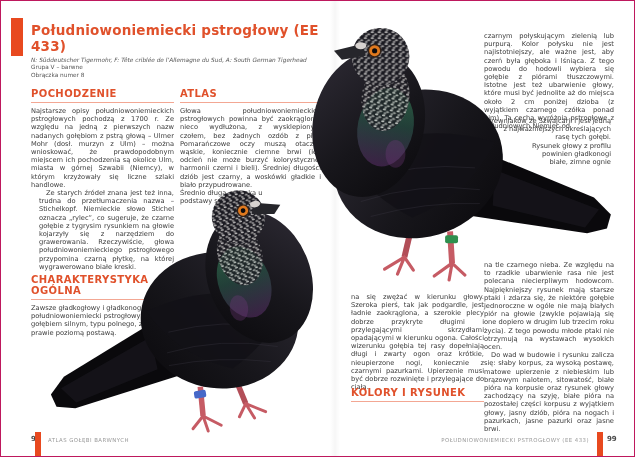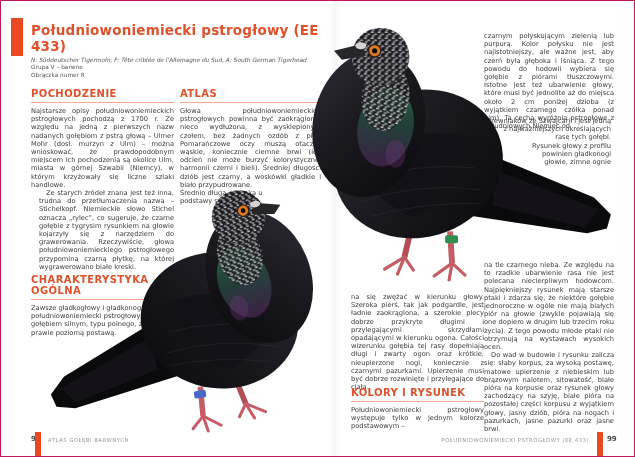--- a/index.html
+++ b/index.html
@@ -79,33 +79,32 @@
     <h2>ATLAS</h2>
     <p>Głowa południowoniemieckich pstrogłowych powinna być zaokrąglona, nieco wydłużona, z wysklepionym czołem, bez żadnych ozdób z piór. Pomarańczowe oczy muszą otaczać wąskie, koniecznie ciemne brwi (ich odcień nie może burzyć kolorystycznej harmonii czerni i bieli). Średniej długości dziób jest czarny, a woskówki gładkie i biało przypudrowane.</p>
     <p class="wrapnarrow">Średnio długa, szeroka u podstawy szyja powin-</p>
   </div>
 
   <div class="sec sec-budowa-cont">
     <p>na się zwężać w kierunku głowy. Szeroka pierś, tak jak podgardle, jest ładnie zaokrąglona, a szerokie plecy dobrze przykryte długimi i przylegającymi skrzydłami opadającymi w kierunku ogona. Całości wizerunku gołębia tej rasy dopełniają długi i zwarty ogon oraz krótkie, nieupierzone nogi, koniecznie z czarnymi pazurkami. Upierzenie musi być dobrze rozwinięte i przylegające do ciała.</p>
   </div>
   <div class="sec sec-kolory">
     <h2>KOLORY I RYSUNEK</h2>
-    <p>Południowoniemiecki pstrogłowy występuje tylko w jednym kolorze podstawowym –</p>
   </div>
 
   <div class="sec col4-p2">
     <p>czarnym połyskującym zielenią lub purpurą. Kolor połysku nie jest najistotniejszy, ale ważne jest, aby czerń była głęboka i lśniąca. Z tego powodu do hodowli wybiera się gołębie z piórami tłuszczowymi. Istotne jest też ubarwienie głowy, które musi być jednolite aż do miejsca około 2 cm poniżej dzioba (z wyjątkiem czarnego czółka ponad nim). Ta cecha wyróżnia pstrogłowe z południowych Niemiec od</p>
   </div>
   <div class="col4-wrap">
     <div>krewniaków ze Szwajcarii i jest jedną</div>
     <div>z najważniejszych określających</div>
     <div>rasę tych gołębi.</div>
     <div>Rysunek głowy z profilu</div>
     <div>powinien gładkonogi</div>
-    <div>głowie, zimne ognie</div>
+    <div>białe, zimne ognie</div>
   </div>
   <div class="sec col4-p34">
     <p>na tle czarnego nieba. Ze względu na to rzadkie ubarwienie rasa nie jest polecana niecierpliwym hodowcom. Najpiękniejszy rysunek mają starsze ptaki i zdarza się, że niektóre gołębie jednoroczne w ogóle nie mają białych piór na głowie (zwykle pojawiają się one dopiero w drugim lub trzecim roku życia). Z tego powodu młode ptaki nie otrzymują na wystawach wysokich ocen.</p>
     <p>Do wad w budowie i rysunku zalicza się: słaby korpus, za wysoką postawę, matowe upierzenie z niebieskim lub brązowym nalotem, sitowatość, białe pióra na korpusie oraz rysunek głowy zachodzący na szyję, białe pióra na pozostałej części korpusu z wyjątkiem głowy, jasny dziób, pióra na nogach i pazurkach, jasne pazurki oraz jasne brwi.</p>
   </div>
 
   <svg width="0" height="0" style="position:absolute" aria-hidden="true">
     <defs>
       <linearGradient id="gBody" x1="0" y1="0" x2="1" y2="1">
         <stop offset="0" stop-color="#2e2b35"></stop>

